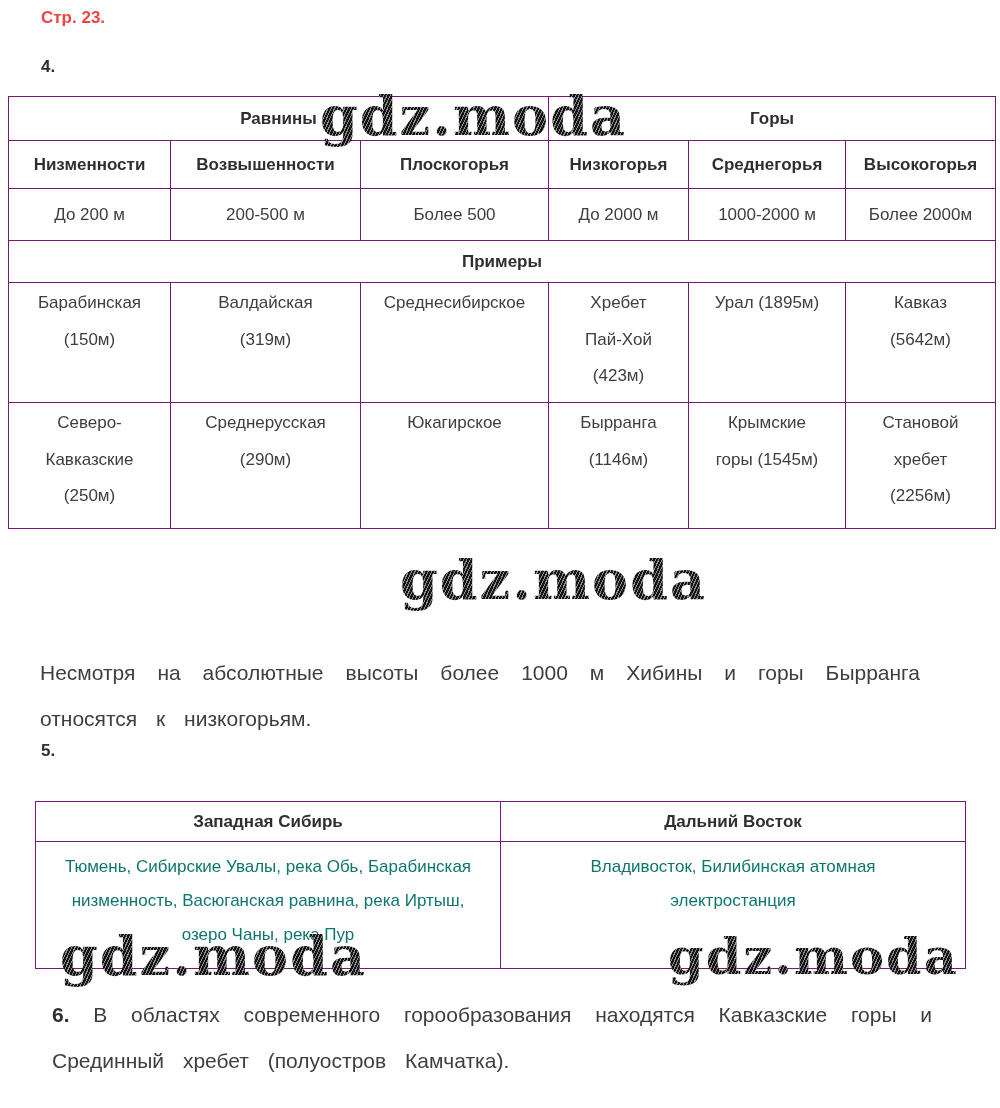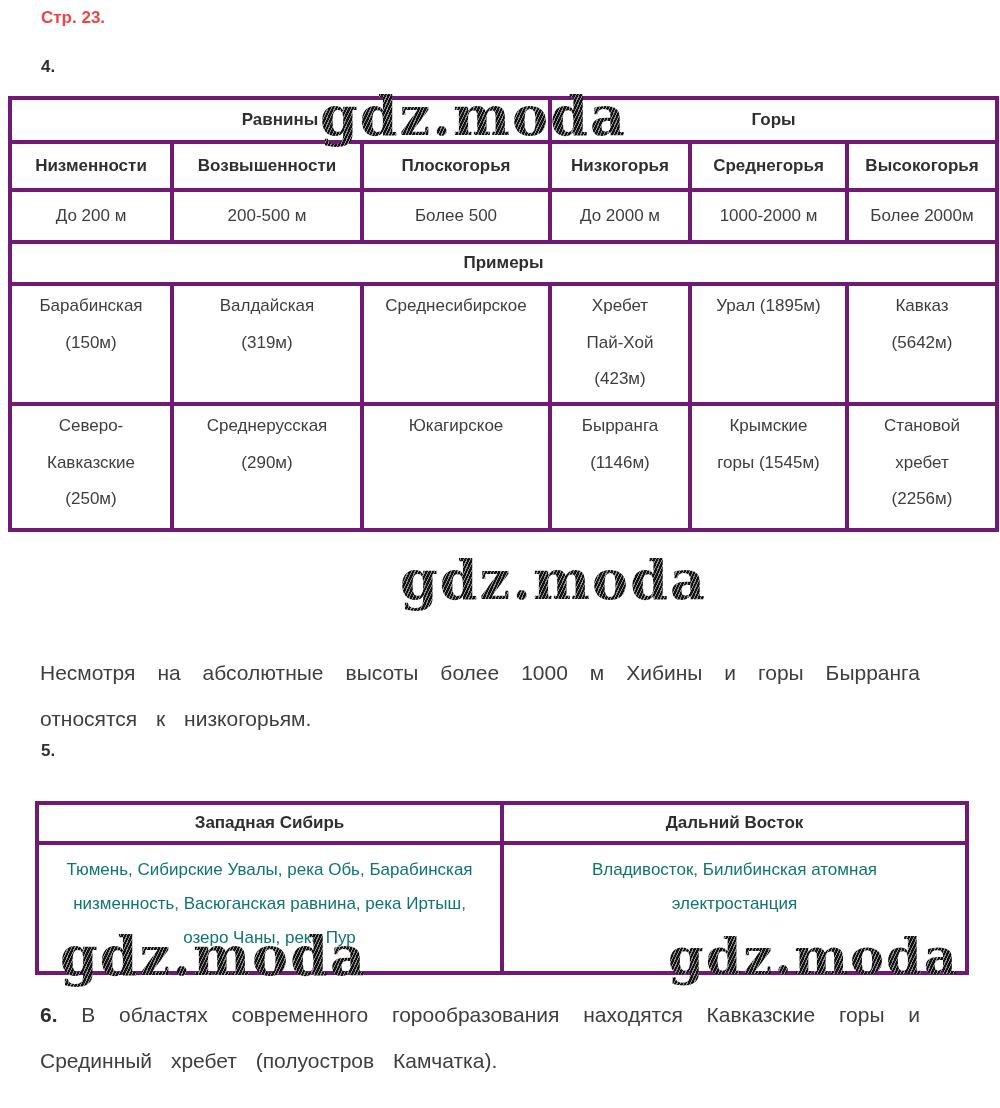--- a/index.html
+++ b/index.html
@@ -17,21 +17,21 @@
     position:absolute; left:41px; top:8px;
     font-size:17px; font-weight:700; color:#ef4444;
   }
   .task-label {
     position:absolute; font-size:17px; font-weight:700; color:#2f2f2f;
   }
   #task4-label { left:41px; top:57px; }
   #task5-label { left:41px; top:741px; }
 
   table { border-collapse:collapse; table-layout:fixed; background:#fff; }
-  td { border:4px solid #701a75; }
+  td { border:1px solid #701a75; }
 
   
   .t1 { position:absolute; left:8px; top:96px; width:987px; font-size:17px; }
   .t1 td { text-align:center; vertical-align:middle; padding:4px 6px; color:#3e3e3e; }
   .t1 .bold { font-weight:700; color:#2f2f2f; }
   .t1 tr.r-group { height:44px; }
   .t1 tr.r-head  { height:48px; }
   .t1 tr.r-range { height:52px; }
   .t1 tr.r-label { height:42px; }
   .t1 td.example {
@@ -51,21 +51,21 @@
   .t2 td.body { vertical-align:top; line-height:2; padding:8px 26px 16px; }
 
   
   .para {
     position:absolute; left:40px; width:880px;
     font-size:21px; line-height:2.2;
     text-align:justify; word-spacing:13px;
     color:#3e3e3e;
   }
   #note-paragraph  { top:650px; }
-  #task6-paragraph { top:992px; }
+  #task6-paragraph { top:992px;margin-left:12px; }
   .para b { color:#2f2f2f; }
 
   
   .watermark {
     position:absolute;
     font-family:"DejaVu Serif", serif;
     font-weight:700;
     letter-spacing:2px;
     white-space:nowrap;
     color:#343434;

